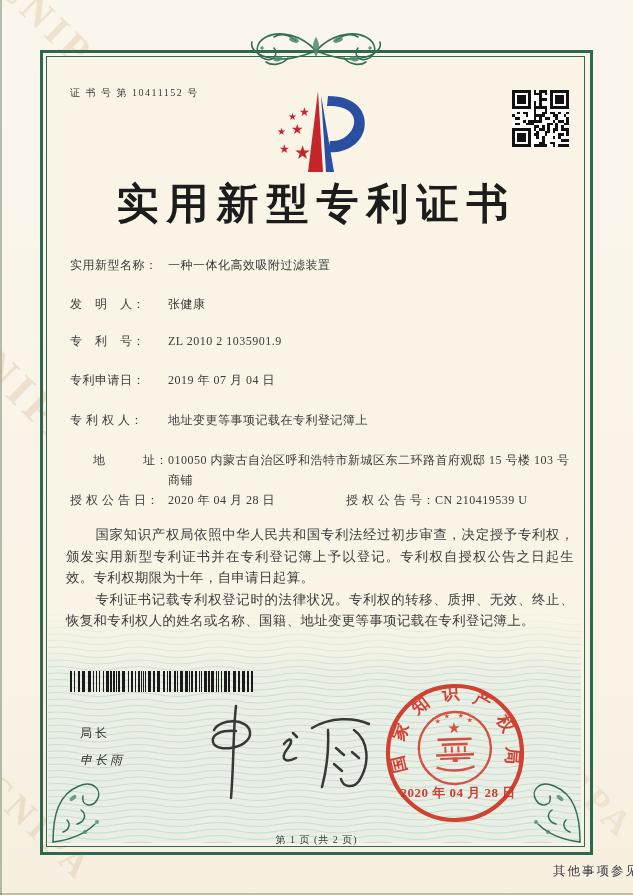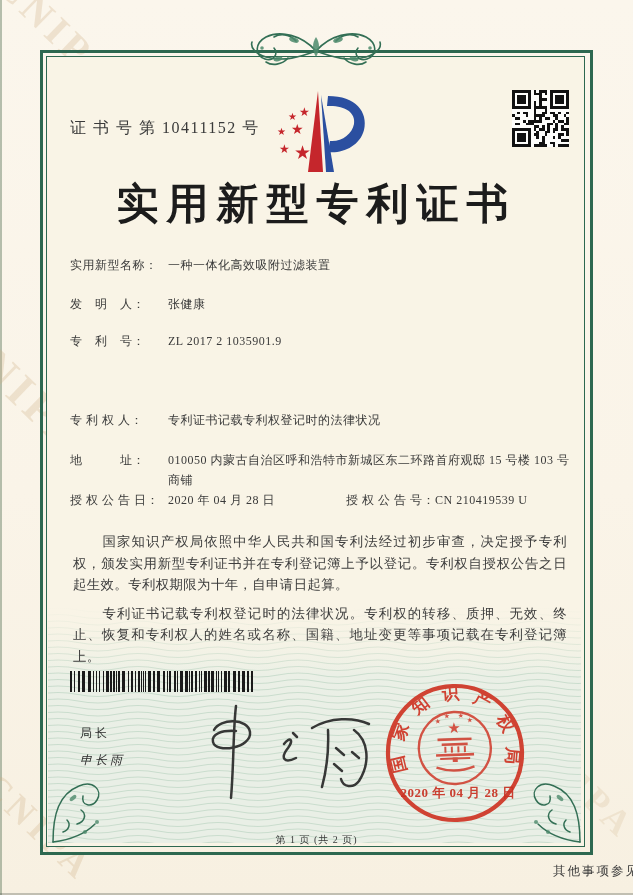--- a/index.html
+++ b/index.html
@@ -30,37 +30,37 @@
   .waves-wrap{position:absolute;left:48px;top:606px;width:533px;height:237px;overflow:hidden;
               background:linear-gradient(180deg,rgba(233,240,231,0) 0%,rgba(232,239,230,.85) 30%,#e9efe6 70%);}
   .waves-fade{position:absolute;left:0;top:0;width:100%;height:70px;
               background:linear-gradient(180deg,#f9f4e6 0%,rgba(249,244,230,0) 100%);}
 
   .ornament-top{position:absolute;left:214px;top:24px;}
   .corner-fl{position:absolute;}
   .corner-fl.left{left:49px;top:764px;}
   .corner-fl.right{left:520px;top:764px;}
 
-  .cert-no{position:absolute;left:70px;top:86px;font-size:16px;letter-spacing:1.5px;color:#3a3a3a;margin-top:32px;}
+  .cert-no{position:absolute;left:70px;top:86px;font-size:10px;letter-spacing:1.5px;color:#3a3a3a;}
   .logo{position:absolute;left:268px;top:86px;}
   .qr{position:absolute;left:512px;top:90px;width:57px;height:57px;background:#fdfdfb;}
   .doc-title{position:absolute;left:0;top:176px;width:100%;text-align:center;
              font-size:42px;font-weight:bold;letter-spacing:8px;color:#1c1c1c;}
 
   .frow{position:absolute;left:70px;font-size:12px;color:#3a3a3a;letter-spacing:.5px;white-space:nowrap;}
   .frow .lbl{display:inline-block;width:98px;}
   .frow .val{}
   .frow.addr{white-space:normal;width:512px;line-height:20px;}
-  .frow.addr .lbl{vertical-align:top;}
+  .frow.addr .lbl{vertical-align:top;text-align:right;}
   .frow.addr .val{display:inline-block;width:406px;}
   .frow .pair2{position:absolute;left:276px;top:0;text-align:right;}
 
   .body-paras{position:absolute;left:66px;top:524px;width:508px;font-size:13.4px;
               line-height:21.6px;text-align:justify;color:#3d3d3d;letter-spacing:.4px;}
-  .body-paras p{margin:7px;text-indent:2.2em;}
+  .body-paras p{margin:0;text-indent:2.2em;}
 
   .barcode{position:absolute;left:70px;top:671px;}
   .director{position:absolute;left:80px;font-size:12px;letter-spacing:3px;color:#2b2b2b;}
   .director.t1{top:725px;} .director.t2{top:752px;font-style:italic;}
   .signature{position:absolute;left:196px;top:700px;opacity:.88;}
 
   .seal{position:absolute;left:380px;top:678px;opacity:.93;transform:rotate(-2deg);}
   .seal-date{position:absolute;left:381px;top:784px;width:154px;text-align:center;
              font-size:13px;font-weight:bold;color:#c83122;letter-spacing:.5px;opacity:.92;}
 
@@ -335,24 +335,27 @@
 
   <div class="doc-title">实用新型专利证书</div>
 
   <div class="frow" style="top:257px">
     <span class="lbl">实用新型名称：</span><span class="val">一种一体化高效吸附过滤装置</span>
   </div>
   <div class="frow" style="top:296px">
     <span class="lbl">发　明　人：</span><span class="val">张健康</span>
   </div>
   <div class="frow" style="top:333px">
-    <span class="lbl">专　利　号：</span><span class="val">ZL 2017 2 1035901.9</span>
+    <span class="lbl">专　利　号：</span><span class="val">ZL 2010 2 1035901.9</span>
+  </div>
+  <div class="frow" style="top:372px">
+    <span class="lbl">专利申请日：</span><span class="val">2019 年 07 月 04 日</span>
   </div>
   <div class="frow" style="top:412px">
-    <span class="lbl">专 利 权 人：</span><span class="val">专利证书记载专利权登记时的法律状况</span>
+    <span class="lbl">专 利 权 人：</span><span class="val">地址变更等事项记载在专利登记簿上</span>
   </div>
   <div class="frow addr" style="top:450px">
     <span class="lbl">地　　　址：</span><span class="val">010050 内蒙古自治区呼和浩特市新城区东二环路首府观邸 15 号楼 103 号商铺</span>
   </div>
   <div class="frow" style="top:492px">
     <span class="lbl">授 权 公 告 日：</span><span class="val">2020 年 04 月 28 日</span>
     <span class="pair2">
       <span>授 权 公 告 号：</span><span>CN 210419539 U</span>
     </span>
   </div>

